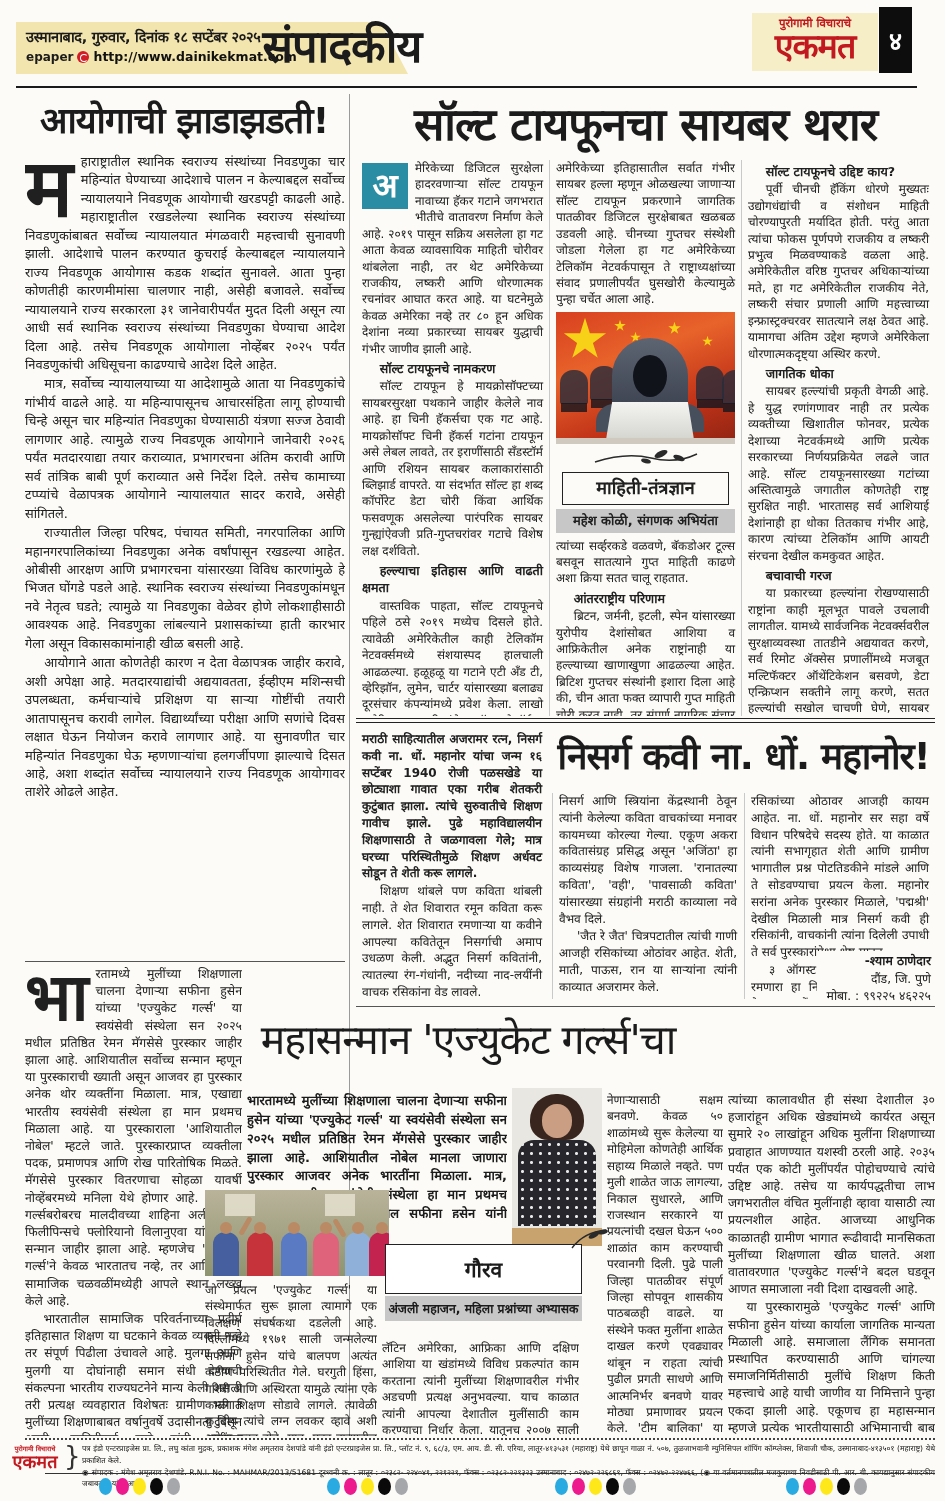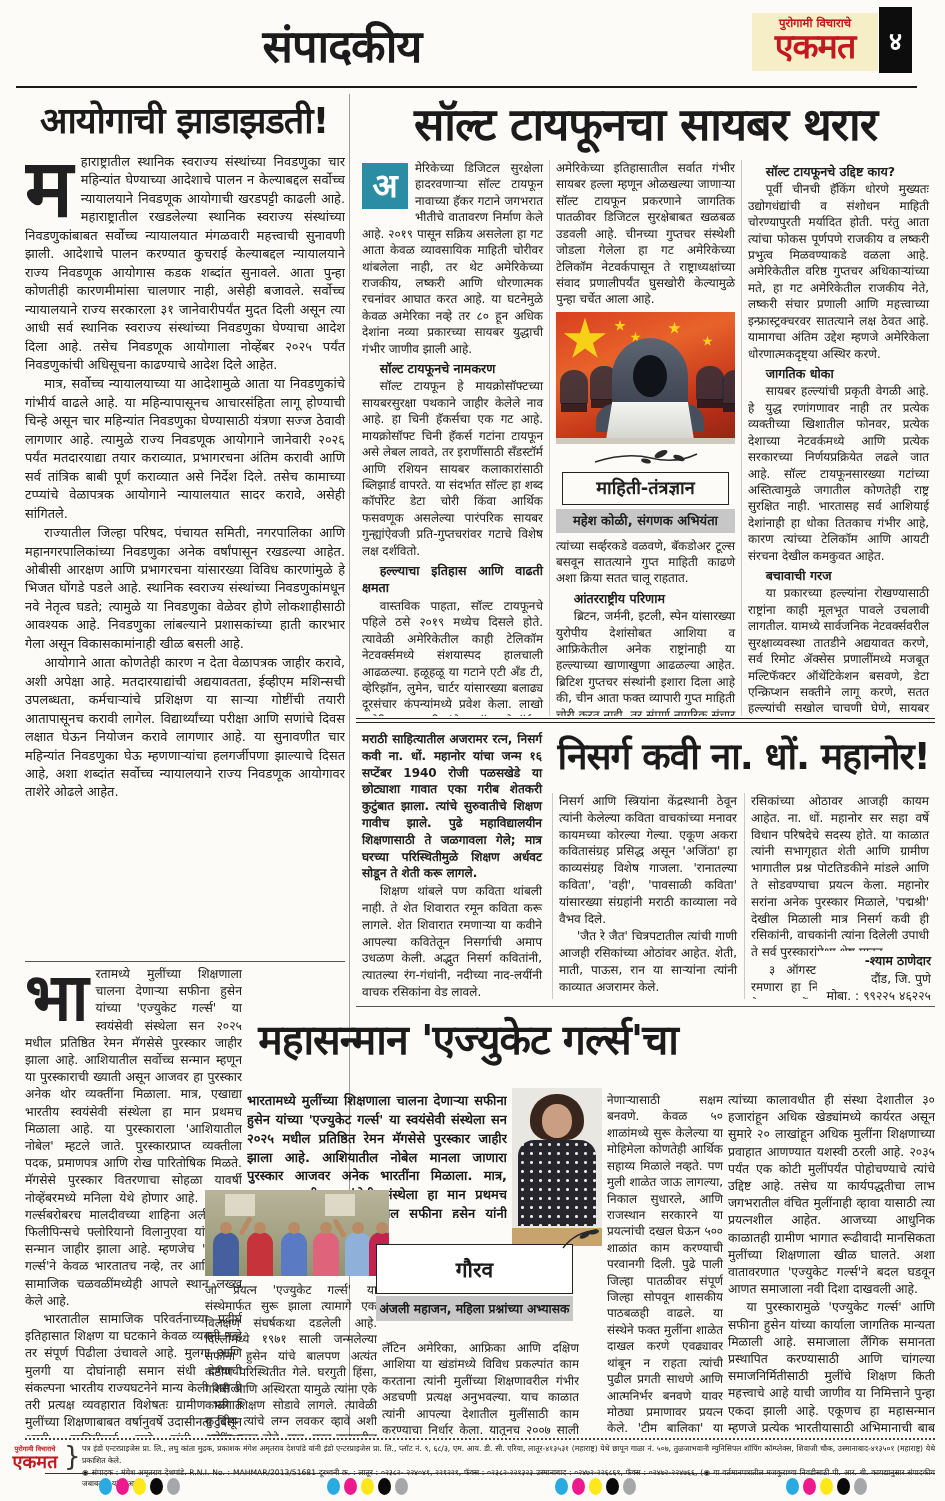--- a/index.html
+++ b/index.html
@@ -67,38 +67,38 @@
   .poet-col1 .lede { font-weight:700; }
   .poet-headline { position:absolute; left:196px; top:2px; width:383px; text-align:center; font-size:37px; font-weight:800; letter-spacing:-1px; white-space:nowrap; }
   .poet-col2 { position:absolute; left:196px; top:66px; width:191px; height:206px; overflow:hidden; font-size:12px; line-height:1.4; padding:0 6px; border-left:1px solid #c9c9c9; }
   .poet-col3 { position:absolute; left:388px; top:66px; width:191px; height:206px; overflow:hidden; font-size:12px; line-height:1.4; padding:0 6px; border-left:1px solid #c9c9c9; }
   .poet-byline { position:absolute; right:4px; bottom:0; background:#fcfbf7; text-align:right; font-size:12.3px; line-height:1.4; padding:2px 0 0 10px; }
   .poet-byline .nm { font-weight:800; }
 
   
   .eg-colA { position:absolute; left:25px; top:966px; width:217px; height:470px; overflow:hidden; font-size:12.3px; line-height:1.4; }
   .dropcap-eg { float:left; font-size:66px; line-height:54px; font-weight:800; padding:5px 7px 2px 0; }
-  .eg-headline { position:absolute; left:247px; top:1010px; width:442px; text-align:center; font-size:41px; font-weight:700; letter-spacing:-1px; white-space:nowrap; }
+  .eg-headline { position:absolute; left:247px; top:1010px; width:442px; text-align:center; font-size:41px; font-weight:400; letter-spacing:-1px; white-space:nowrap; }
   .eg-intro { position:absolute; left:247px; top:1092px; width:260px; height:126px; overflow:hidden; font-size:13px; font-weight:600; line-height:1.45; text-align:justify; }
   .portrait { position:absolute; left:512px; top:1088px; width:90px; height:158px; background:#e9e7e2; overflow:hidden; }
   .p-hair { position:absolute; left:18px; top:6px; width:54px; height:46px; background:#38251d; border-radius:26px 26px 18px 18px; }
   .p-face { position:absolute; left:30px; top:16px; width:30px; height:34px; background:#c99e82; border-radius:48%; }
   .p-body { position:absolute; left:6px; top:52px; width:78px; height:86px; border-radius:16px 16px 0 0; background:#26262c;
             background-image:radial-gradient(#e8e8e8 1.2px, transparent 1.8px); background-size:9px 9px; }
   .p-table { position:absolute; left:0; bottom:0; width:100%; height:18px; background:#c8a36e; }
   .eg-narrow { position:absolute; left:607px; top:1092px; width:116px; height:344px; overflow:hidden; font-size:11.9px; line-height:1.38; text-align:justify; }
   .eg-colD { position:absolute; left:728px; top:1092px; width:207px; height:344px; overflow:hidden; font-size:12.3px; line-height:1.4; }
   .groupphoto { position:absolute; left:205px; top:1190px; width:184px; height:86px; overflow:hidden;
                 background:linear-gradient(#b9b39a,#8f9470); }
   .gp-win { position:absolute; top:4px; width:30px; height:22px; background:#e7e3d2; opacity:.8; }
   .gp-fig { position:absolute; bottom:0; width:26px; height:44px; border-radius:12px 12px 0 0; }
   .gp-head { position:absolute; top:-10px; left:7px; width:12px; height:12px; border-radius:50%; background:#b98a63; }
   .gp-arm { position:absolute; width:5px; height:20px; background:#b98a63; border-radius:3px; transform:rotate(30deg); }
   .eg-mid { position:absolute; left:205px; top:1282px; width:172px; height:154px; overflow:hidden; font-size:11.9px; line-height:1.38; }
-  .gaurav { position:absolute; left:376px; top:1244px; width:197px; height:88px; }
+  .gaurav { position:absolute; left:385px; top:1244px; width:197px; height:88px; }
   .gaurav-frame { border:1.6px solid #222; height:50px; display:flex; align-items:center; justify-content:center; font-size:21px; font-weight:800; background:#fff; }
   .gaurav-bar { background:#c7c7c7; text-align:center; font-size:12.3px; font-weight:700; padding:4px 1px; margin-top:2px; }
   .gaurav-leaf { position:absolute; right:-28px; top:-18px; }
   .eg-below { position:absolute; left:382px; top:1340px; width:197px; height:96px; overflow:hidden; font-size:11.9px; line-height:1.38; }
 
   
   .foot-dotted { position:absolute; left:25px; top:1438px; width:910px; border-top:2px dotted #444; }
   .foot-logo { position:absolute; left:4px; top:1444px; width:62px; text-align:center; }
   .foot-tagline { color:#c2181f; font-size:6.5px; font-weight:800; }
   .foot-name { color:#c2181f; font-size:18px; font-weight:900; line-height:1; }
@@ -107,20 +107,28 @@
   .foot-rule { position:absolute; left:45px; top:1473px; width:890px; height:1.4px; background:#333; }
   .dot-group { position:absolute; top:1478px; display:flex; gap:4px; }
   .dot { width:13px; height:17px; border-radius:50%; display:inline-block; }
   .dot.c1{background:#29abe2} .dot.c2{background:#ec1a8d} .dot.c3{background:#ffe81a} .dot.c4{background:#0a0a0a} .dot.c5{background:#a5a7aa}
 </style>
 </head>
 <body>
 
 <div class="page">
 
+  <div class="date-box">
+    <div class="date-line">उस्मानाबाद, गुरुवार, दिनांक १८ सप्टेंबर २०२५</div>
+    <div class="epaper-row">
+      <span class="epaper-label">epaper</span>
+      <span class="epaper-icon"></span>
+      <a class="epaper-url" href="#">http://www.dainikekmat.com</a>
+    </div>
+  </div>
   <div class="section-title">संपादकीय</div>
   <div class="masthead-box">
     <div class="masthead-tagline">पुरोगामी विचाराचे</div>
     <div class="masthead-name">एकमत</div>
   </div>
   <div class="pagenum-box">४</div>
   <div class="header-rule"></div>
   <div class="vrule-main"></div>
 
   <div class="ed-headline">आयोगाची झाडाझडती!</div>

